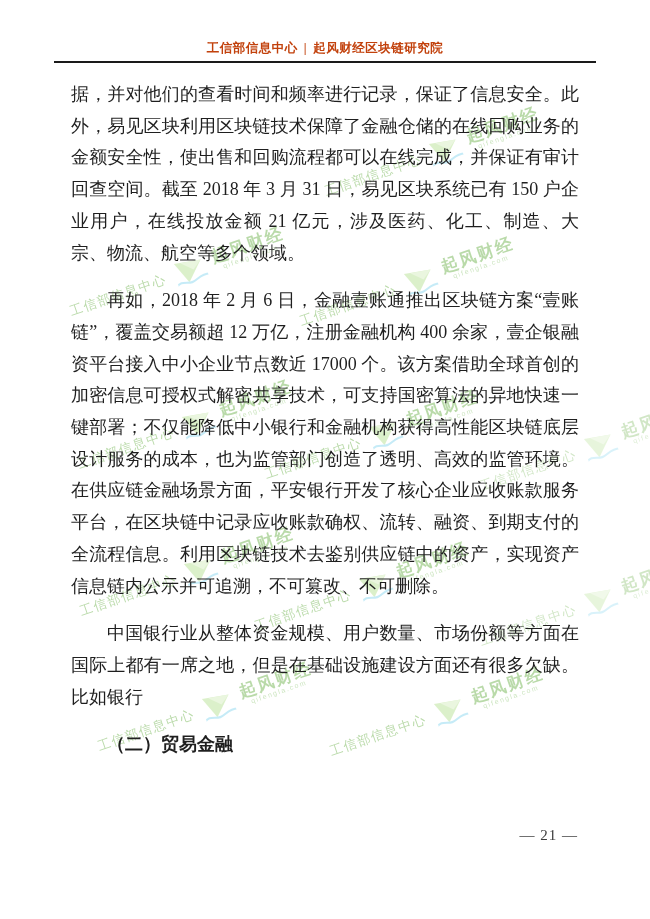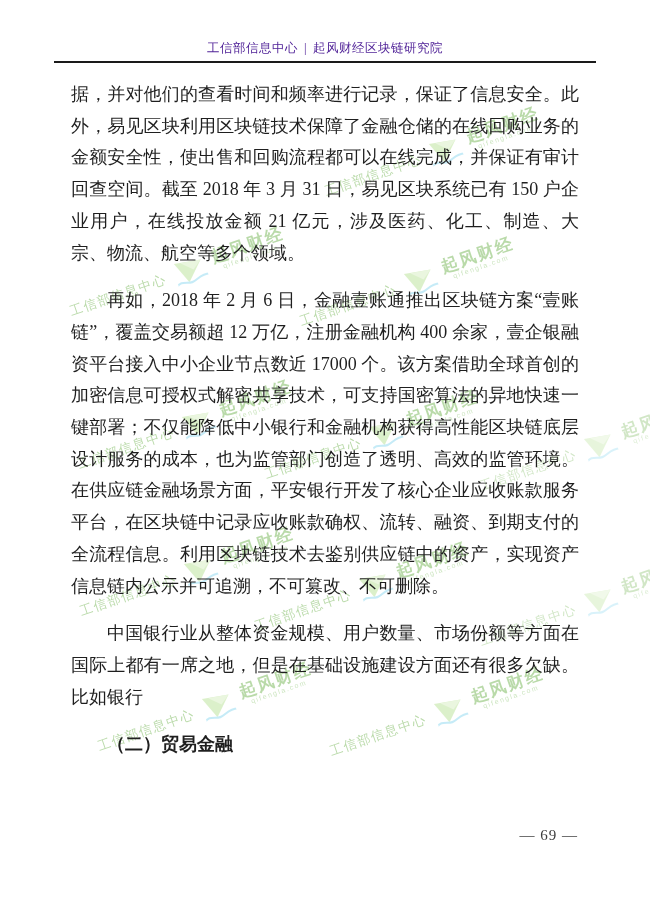--- a/index.html
+++ b/index.html
@@ -4,21 +4,21 @@
 <style>
   html,body{margin:0;padding:0;background:#888;}
   .page{
     position:relative;width:650px;height:919px;margin:0 auto;
     background:#ffffff;overflow:hidden;
     font-family:"Liberation Serif","DejaVu Serif",serif;color:#1f1f1f;
   }
   
   .hdr{
     position:absolute;left:0;top:40px;width:650px;text-align:center;
-    font-size:12.5px;font-weight:normal;letter-spacing:.5px;color:#4c1d95;
+    font-size:12.5px;font-weight:bold;letter-spacing:.5px;color:#c2410c;
   }
   .hdr .sep{margin:0 6px;}
   .hdr-rule{
     position:absolute;left:54px;top:61px;width:542px;height:2px;background:#1a1a1a;
   }
   
   .bodytext{
     position:absolute;left:55px;top:63px;width:540px;z-index:2;
     font-size:18px;line-height:31.7px;text-align:justify;
   }
@@ -160,15 +160,15 @@
   </div>
   <div class="hdr-rule"></div>
 
   <div class="bodytext">
     <p>据，并对他们的查看时间和频率进行记录，保证了信息安全。此外，易见区块利用区块链技术保障了金融仓储的在线回购业务的金额安全性，使出售和回购流程都可以在线完成，并保证有审计回查空间。截至 2018 年 3 月 31 日，易见区块系统已有 150 户企业用户，在线投放金额 21 亿元，涉及医药、化工、制造、大宗、物流、航空等多个领域。</p>
     <p class="indent">再如，2018 年 2 月 6 日，金融壹账通推出区块链方案“壹账链”，覆盖交易额超 12 万亿，注册金融机构 400 余家，壹企银融资平台接入中小企业节点数近 17000 个。该方案借助全球首创的加密信息可授权式解密共享技术，可支持国密算法的异地快速一键部署；不仅能降低中小银行和金融机构获得高性能区块链底层设计服务的成本，也为监管部门创造了透明、高效的监管环境。在供应链金融场景方面，平安银行开发了核心企业应收账款服务平台，在区块链中记录应收账款确权、流转、融资、到期支付的全流程信息。利用区块链技术去鉴别供应链中的资产，实现资产信息链内公示并可追溯，不可篡改、不可删除。</p>
     <p class="indent">中国银行业从整体资金规模、用户数量、市场份额等方面在国际上都有一席之地，但是在基础设施建设方面还有很多欠缺。比如银行</p>
     <p class="indent heading">（二）贸易金融</p>
   </div>
 
-  <div class="pageno">— 69 —</div>
+  <div class="pageno">— 21 —</div>
 
 </div>
 
 </body></html>

